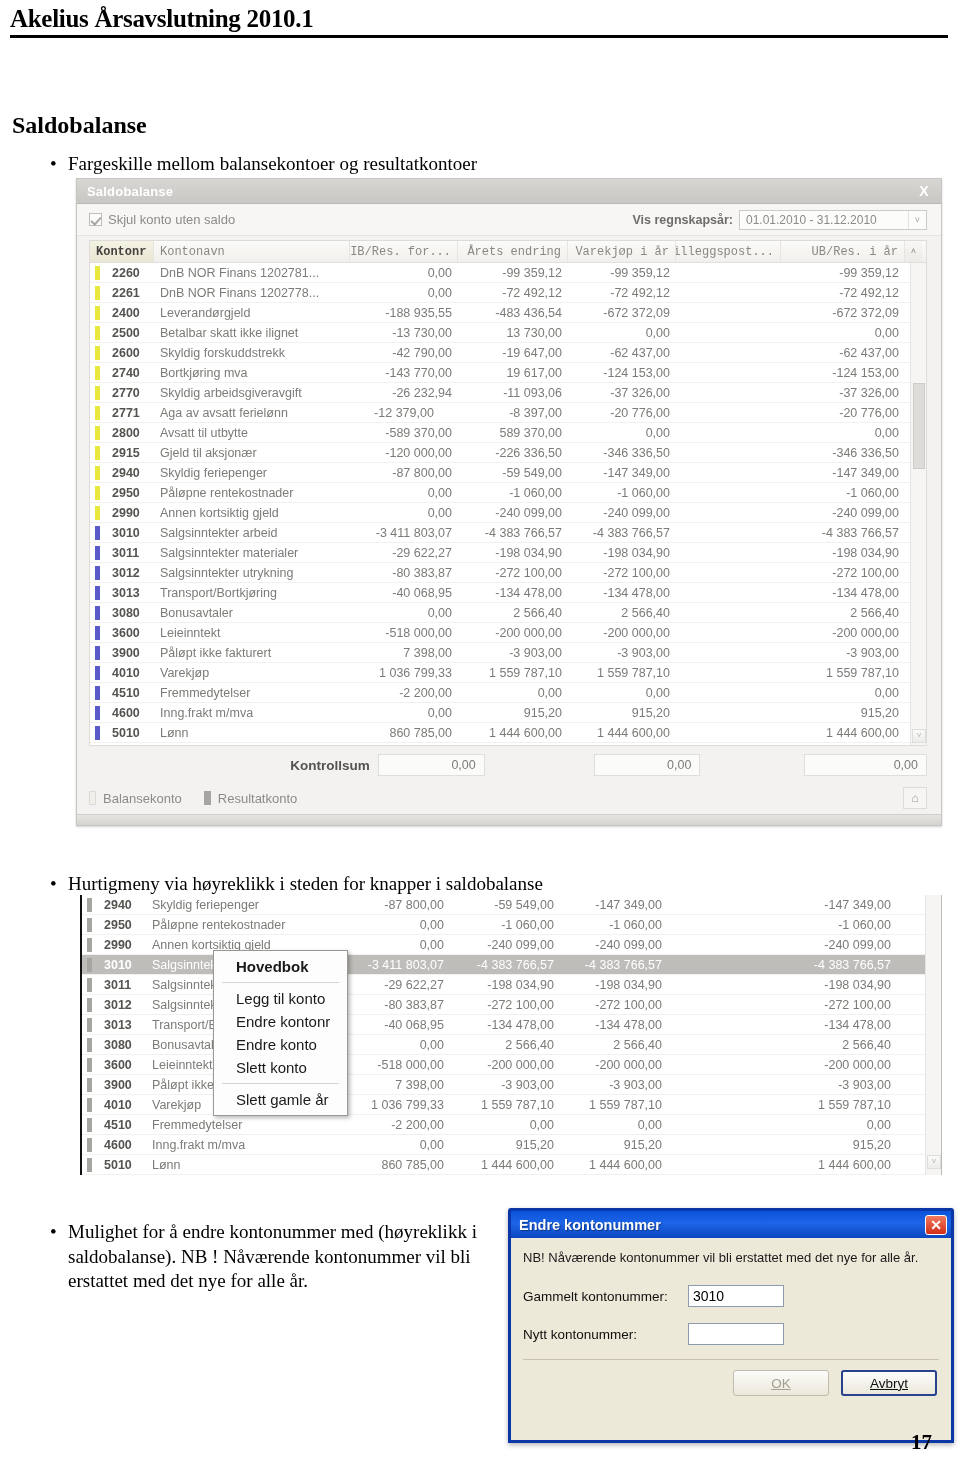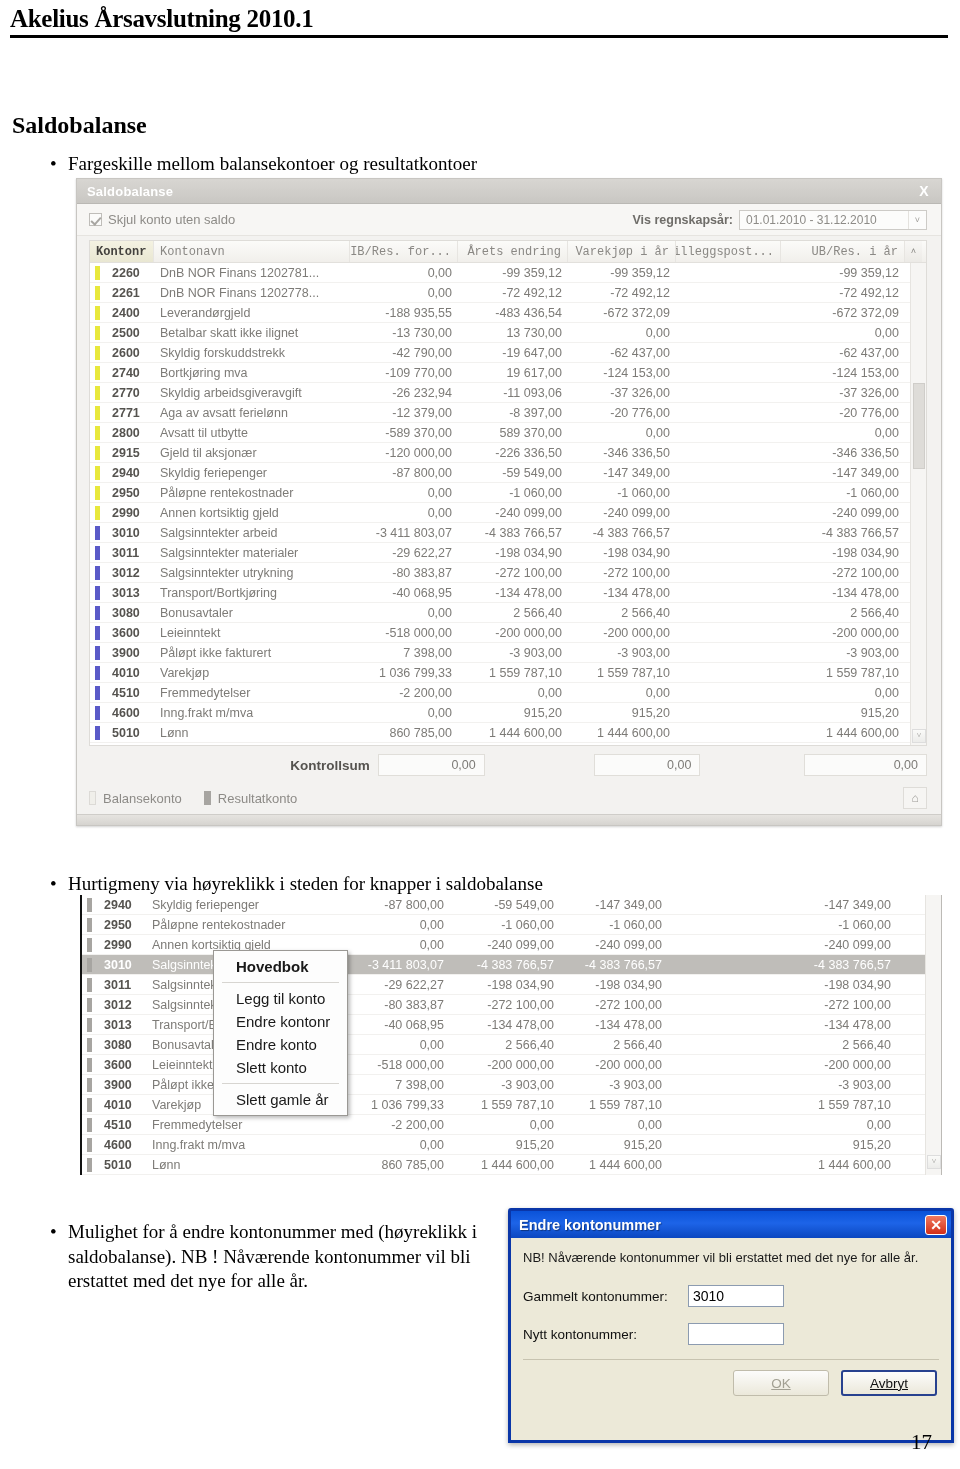--- a/index.html
+++ b/index.html
@@ -308,21 +308,21 @@
     display:flex; align-items:center; justify-content:center;
   }
   .btn.disabled { color:#a2a093; border-color:#c0bcab; }
   .btn.default { border:2px solid #27418f; }
   .btn u { text-decoration:underline; }
 
   
   #page-num {
     position:absolute; right:28px; bottom:14px;
     font-family:"Liberation Serif", serif;
-    font-size:21px; color:#000;
+    font-size:21px; color:#000;font-weight:bold;
   }
 </style>
 </head>
 <body>
 
 <div id="doc-header">
   <div class="title">Akelius Årsavslutning 2010.1</div>
   <div class="rule"></div>
 </div>
 
@@ -421,41 +421,41 @@
           <span class="gcell num" style="width: 108px;">-42 790,00</span>
           <span class="gcell num" style="width: 110px;">-19 647,00</span>
           <span class="gcell num" style="width: 108px;">-62 437,00</span>
           <span class="gcell num" style="width: 105px;"></span>
           <span class="gcell num" style="width: 124px;">-62 437,00</span>
         </div>
         <div class="grow">
           <span class="gtag bal"></span>
           <span class="gcell kontonr" style="width: 48px;">2740</span>
           <span class="gcell " style="width: 196px;">Bortkjøring mva</span>
-          <span class="gcell num" style="width: 108px;">-109 770,00</span>
+          <span class="gcell num" style="width: 108px;">-143 770,00</span>
           <span class="gcell num" style="width: 110px;">19 617,00</span>
           <span class="gcell num" style="width: 108px;">-124 153,00</span>
           <span class="gcell num" style="width: 105px;"></span>
           <span class="gcell num" style="width: 124px;">-124 153,00</span>
         </div>
         <div class="grow">
           <span class="gtag bal"></span>
           <span class="gcell kontonr" style="width: 48px;">2770</span>
           <span class="gcell " style="width: 196px;">Skyldig arbeidsgiveravgift</span>
           <span class="gcell num" style="width: 108px;">-26 232,94</span>
           <span class="gcell num" style="width: 110px;">-11 093,06</span>
           <span class="gcell num" style="width: 108px;">-37 326,00</span>
           <span class="gcell num" style="width: 105px;"></span>
           <span class="gcell num" style="width: 124px;">-37 326,00</span>
         </div>
         <div class="grow">
           <span class="gtag bal"></span>
           <span class="gcell kontonr" style="width: 48px;">2771</span>
           <span class="gcell " style="width: 196px;">Aga av avsatt ferielønn</span>
-          <span class="gcell num" style="width: 108px;">-12 379,00</span>
+          <span class="gcell num" style="width: 108px; text-align: center;">-12 379,00</span>
           <span class="gcell num" style="width: 110px;">-8 397,00</span>
           <span class="gcell num" style="width: 108px;">-20 776,00</span>
           <span class="gcell num" style="width: 105px;"></span>
           <span class="gcell num" style="width: 124px;">-20 776,00</span>
         </div>
         <div class="grow">
           <span class="gtag bal"></span>
           <span class="gcell kontonr" style="width: 48px;">2800</span>
           <span class="gcell " style="width: 196px;">Avsatt til utbytte</span>
           <span class="gcell num" style="width: 108px;">-589 370,00</span>

